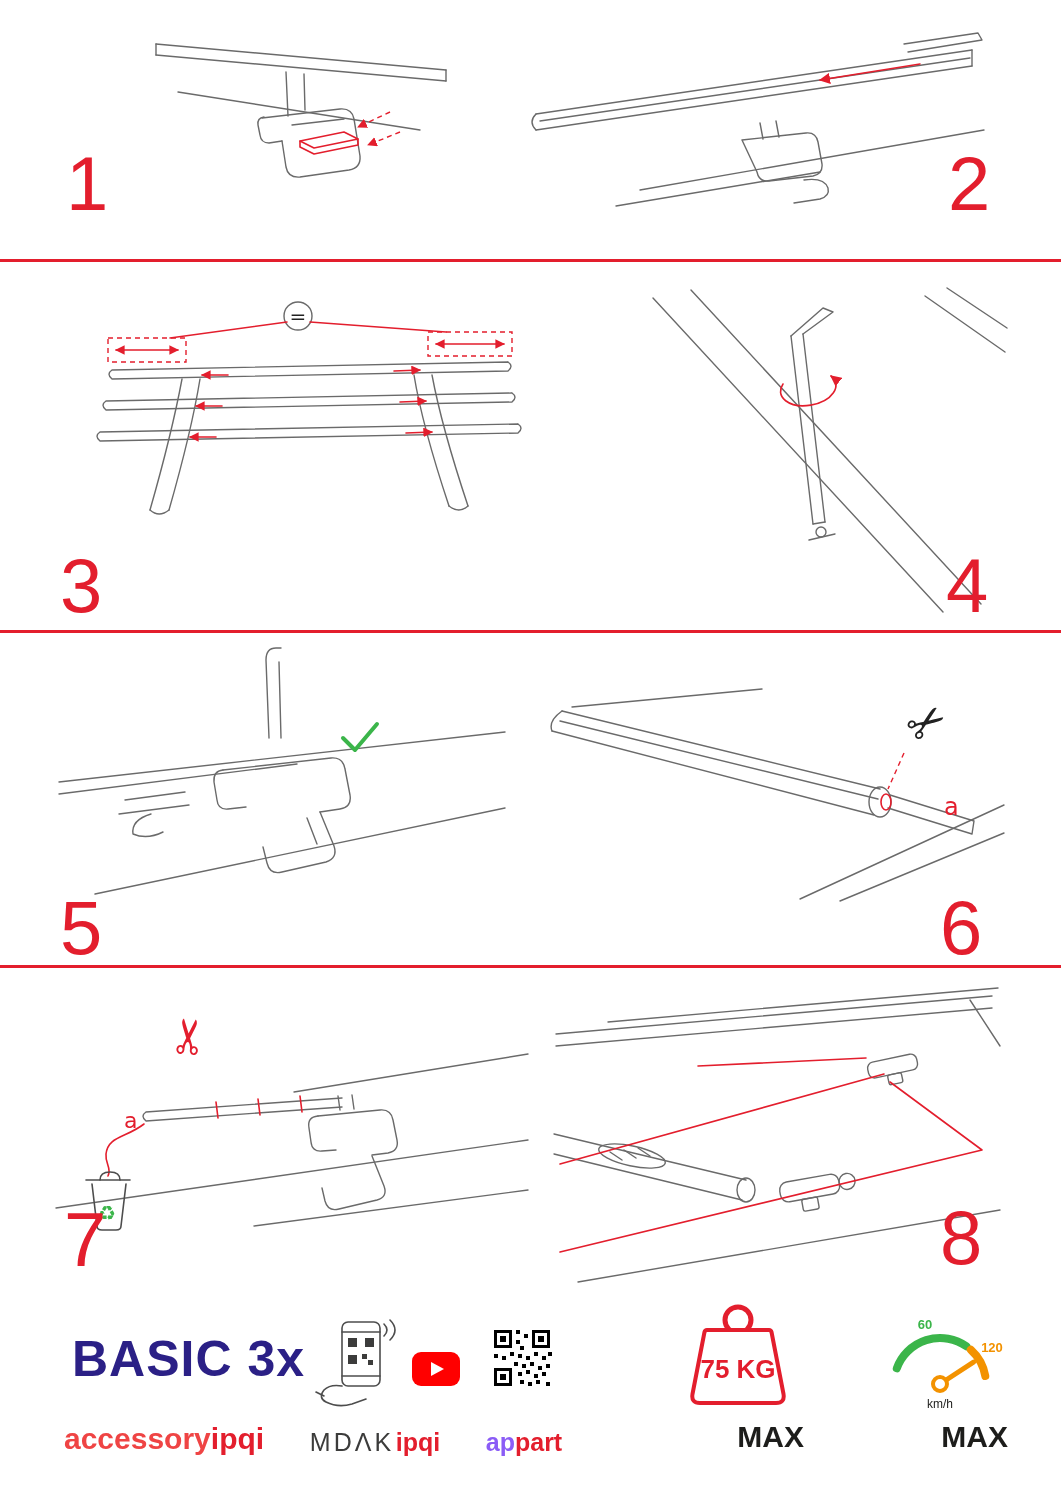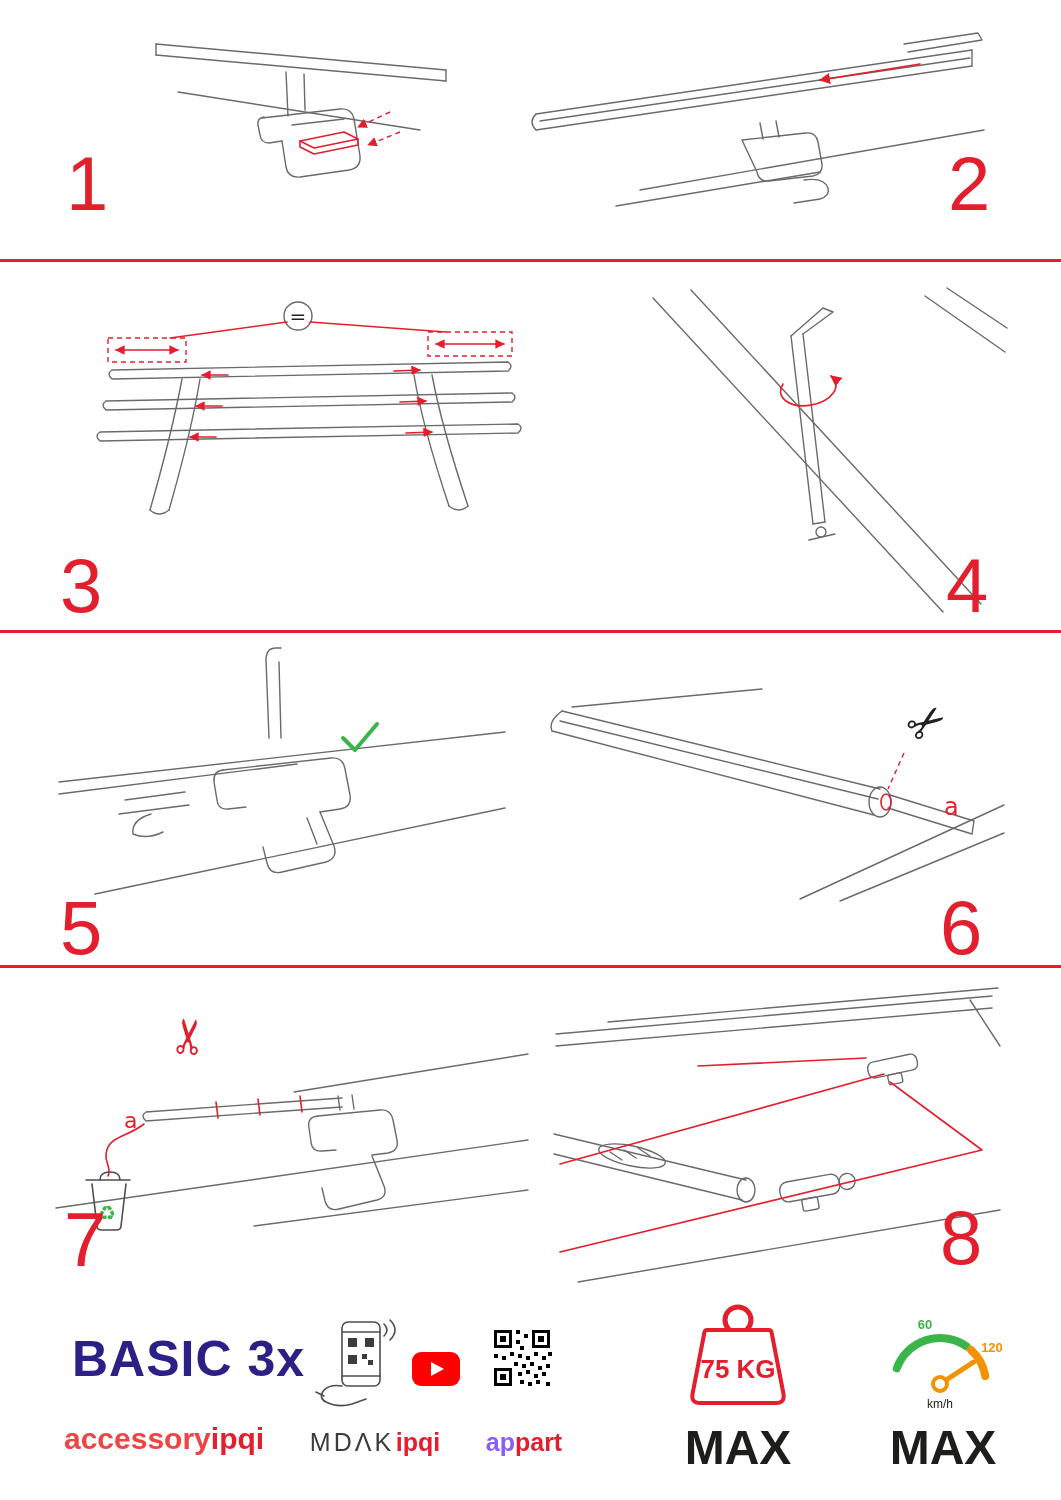--- a/index.html
+++ b/index.html
@@ -19,21 +19,21 @@
   svg .grn{stroke:#3bb54a;fill:none;stroke-width:4;stroke-linecap:round;stroke-linejoin:round;}
   
   .product-name{position:absolute;left:72px;top:1330px;font-size:50px;font-weight:700;
         color:#2b2086;letter-spacing:1px;}
   .brand-line{position:absolute;left:64px;top:1422px;font-size:30px;font-weight:700;}
   .brand-black{color:#ef4444;} .brand-red{color:#e31e2d;}
   .partner-label{position:absolute;text-align:center;font-size:25px;}
   .mdak{left:296px;top:1428px;width:112px;color:#3c3c3b;font-weight:400;letter-spacing:3px;}
   .ipqi{left:388px;top:1428px;width:60px;color:#e31e2d;font-weight:600;}
   .apline{left:478px;top:1428px;width:92px;font-weight:600;}
-  .max-label{position:absolute;text-align:center;font-size:48px;font-weight:700;color:#1d1d1b;}
+  .max-label{position:absolute;text-align:right;font-size:30px;font-weight:700;color:#1d1d1b;}
   .max-weight{left:672px;top:1420px;width:132px;}
   .max-speed{left:878px;top:1420px;width:130px;}
 </style>
 </head>
 <body>
 
 <div class="page">
 
   <svg class="illus" style="left:150px;top:28px" width="310" height="210" viewBox="0 0 310 210">
     <defs>

